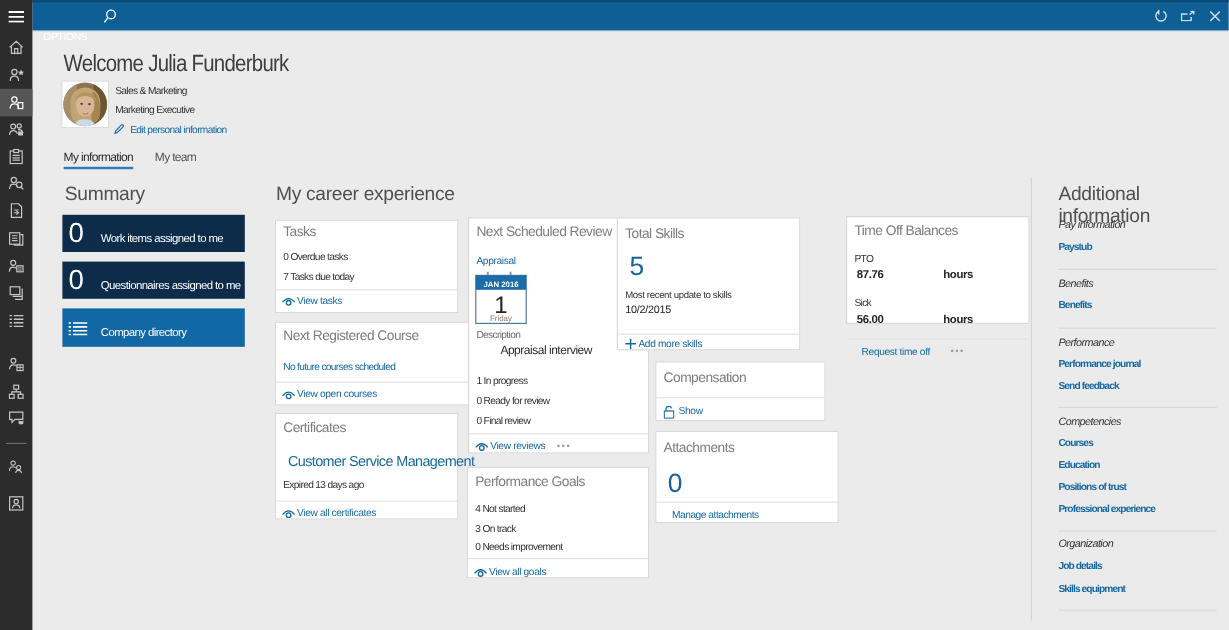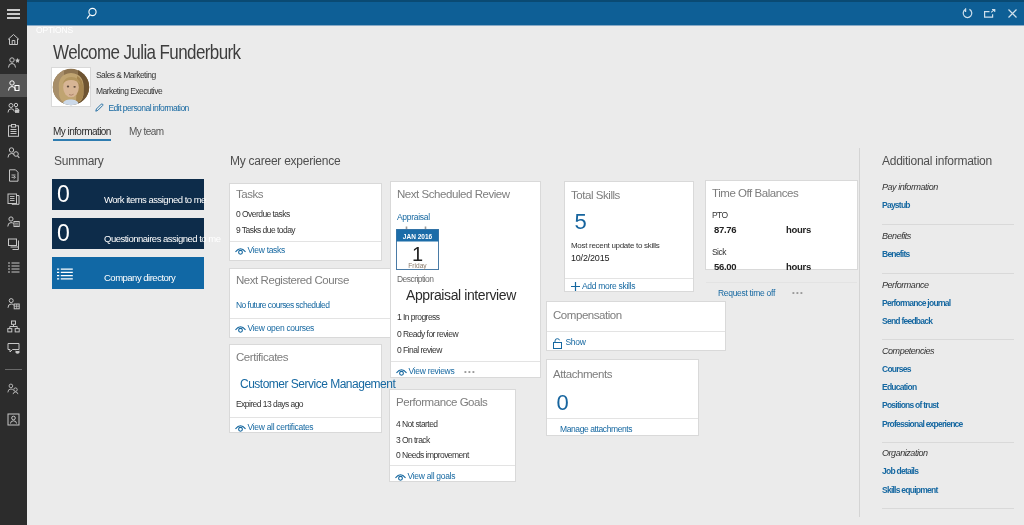--- a/index.html
+++ b/index.html
@@ -11,24 +11,24 @@
 #topbar { left:27px; top:0; width:997px; height:25px; background:#0e5f96; border-top:2px solid #0a4a73; }
 #topbar-under { left:27px; top:25px; width:997px; height:1px; background:#87a9c6; }
 #options { left:36px; top:9px; color:#fff; font-size:8.5px; letter-spacing:-0.2px;margin-top:16px; }
 #welcome { left:53px; top:42px; font-size:17px; letter-spacing:-0.6px; color:#3d3d3d; transform:scaleY(1.15); transform-origin:0 0; }
 #avatar { left:51px; top:67px; width:40px; height:40px; background:#fff; border:1px solid #d9d9d9; }
 .t8 { font-size:8.5px; letter-spacing:-0.55px; color:#333; }
 
 #tab1 { left:53px; top:126px; font-size:10px; letter-spacing:-0.55px; color:#2b2b2b; }
 #tab2 { left:129px; top:126px; font-size:10px; letter-spacing:-0.55px; color:#555; }
 #tabline { left:53px; top:138.5px; width:58px; height:2.5px; background:#2e7cb0; }
-.seclabel { font-size:12px; letter-spacing:-0.25px; color:#4f4f4f; }
+.seclabel { font-size:16px; letter-spacing:-0.25px; color:#4f4f4f; }
 .tile { left:52px; width:152px; color:#fff; }
 .tile .num { position:absolute; left:5px; top:2px; font-size:23px; }
-.tile .txt { position:absolute; left:32px; top:15px; font-size:9.5px; letter-spacing:-0.5px; white-space:nowrap;margin-left:20px; }
+.tile .txt { position:absolute; left:32px; top:15px; font-size:9.5px; letter-spacing:-0.5px; white-space:nowrap; }
 .darktile { background:#0d2c4a; }
 .bluetile { background:#1168a5; }
 .card { background:#fff; border:1px solid #d9d9d9; }
 .ctitle { position:absolute; left:6px; font-size:11.5px; letter-spacing:-0.45px; color:#7d7d7d; white-space:nowrap; }
 .citem { position:absolute; left:6px; font-size:8.5px; letter-spacing:-0.55px; color:#333; white-space:nowrap; }
 .csep { position:absolute; left:0px; width:100%; height:1px; background:#e3e3e3; }
 .clink { position:absolute; font-size:8.5px; letter-spacing:-0.3px; font-weight:normal; color:#1668a1; white-space:nowrap; }
 .bignum { position:absolute; left:7px; font-size:22px; color:#16649e; }
 .dots { position:absolute; font-size:8px; color:#9a9a9a; letter-spacing:1.2px; }
 .rp-h { position:absolute; left:882px; font-size:9px; letter-spacing:-0.45px; color:#333;font-style:italic; }
@@ -192,21 +192,21 @@
   <svg style="position:absolute;left:5px;top:11px" width="16" height="12" viewBox="0 0 16 12">
       <path d="M0 1.2 h2.2 M0 4.4 h2.2 M0 7.6 h2.2 M0 10.8 h2.2" stroke="#fff" stroke-width="1.3"></path>
       <path d="M3.8 1.2 h12 M3.8 4.4 h12 M3.8 7.6 h12 M3.8 10.8 h12" stroke="#fff" stroke-width="1.3"></path>
     </svg>
   <div class="txt">Company directory</div>
 </div>
 
 <div class="abs card" style="left:229px;top:182.5px;width:153px;height:78.5px">
   <div class="ctitle" style="top:4px">Tasks</div>
   <div class="citem" style="top:25.5px">0 Overdue tasks</div>
-  <div class="citem" style="top:41.5px">9 Tasks due today</div>
+  <div class="citem" style="top:41.5px">7 Tasks due today</div>
   <div class="csep" style="top:57.5px"></div>
   <svg style="position:absolute;left:5px;top:64.5px" width="11" height="8" viewBox="0 0 11 8">
       <path d="M0.5 3.8 Q5.5 -2.2 10.5 3.8" fill="none" stroke="#15679f" stroke-width="1.1"></path>
       <circle cx="5.5" cy="4.3" r="1.9" fill="none" stroke="#15679f" stroke-width="1.1"></circle>
     </svg>
   <div class="clink" style="left:17.5px;top:61.5px">View tasks</div>
 </div>
 
 <div class="abs card" style="left:229px;top:267.5px;width:183px;height:70px">
   <div class="ctitle" style="top:5.5px">Next Registered Course</div>
@@ -236,59 +236,59 @@
   <div class="clink" style="left:6px;top:29.5px">Appraisal</div>
   <svg style="position:absolute;left:4px;top:43px" width="45" height="46" viewBox="0 0 45 46">
     <path d="M11.5 1.5 v3 M30.5 1.5 v3" stroke="#9a9a9a" stroke-width="1.6"></path>
     <rect x="1.5" y="4.5" width="42" height="40" fill="#fff" stroke="#4a7ba6" stroke-width="1"></rect>
     <rect x="1.5" y="4.5" width="42" height="12" fill="#1b6ca8"></rect>
     <text x="22.5" y="13.8" font-size="6.5" fill="#fff" text-anchor="middle" font-weight="bold" font-family="Liberation Sans">JAN 2016</text>
     <text x="22.5" y="35.5" font-size="20" fill="#222" text-anchor="middle" font-family="Liberation Sans">1</text>
     <text x="22.5" y="42.5" font-size="6.6" fill="#8a7a6a" text-anchor="middle" font-family="Liberation Sans">Friday</text>
   </svg>
   <div class="citem" style="top:91.5px;color:#6b6b6b">Description</div>
-  <div class="citem" style="left:15px;top:104.5px;font-size:14px;letter-spacing:-0.4px;color:#2b2b2b">Appraisal interview</div>
+  <div class="citem" style="left:26px;top:104.5px;font-size:10px;letter-spacing:-0.4px;color:#2b2b2b">Appraisal interview</div>
   <div class="citem" style="top:130px">1 In progress</div>
   <div class="citem" style="top:146.5px">0 Ready for review</div>
   <div class="citem" style="top:163px">0 Final review</div>
   <div class="csep" style="top:178.5px"></div>
   <svg style="position:absolute;left:5px;top:187px" width="11" height="8" viewBox="0 0 11 8">
       <path d="M0.5 3.8 Q5.5 -2.2 10.5 3.8" fill="none" stroke="#15679f" stroke-width="1.1"></path>
       <circle cx="5.5" cy="4.3" r="1.9" fill="none" stroke="#15679f" stroke-width="1.1"></circle>
     </svg>
   <div class="clink" style="left:17.5px;top:183.5px">View reviews</div>
   <div class="dots" style="left:73px;top:184.5px">•••</div>
 </div>
 
-<div class="abs card" style="left:389px;top:389px;width:127px;height:93px">
+<div class="abs card" style="left:389px;top:389px;width:152px;height:93px">
   <div class="ctitle" style="top:6px">Performance Goals</div>
   <div class="citem" style="top:29px">4 Not started</div>
   <div class="citem" style="top:44.5px">3 On track</div>
   <div class="citem" style="top:59.5px">0 Needs improvement</div>
   <div class="csep" style="top:75px"></div>
   <svg style="position:absolute;left:5px;top:84px" width="11" height="8" viewBox="0 0 11 8">
       <path d="M0.5 3.8 Q5.5 -2.2 10.5 3.8" fill="none" stroke="#15679f" stroke-width="1.1"></path>
       <circle cx="5.5" cy="4.3" r="1.9" fill="none" stroke="#15679f" stroke-width="1.1"></circle>
     </svg>
   <div class="clink" style="left:17.5px;top:80.5px">View all goals</div>
 </div>
 
-<div class="abs card" style="left:564px;top:180.5px;width:130px;height:111.5px">
+<div class="abs card" style="left:514px;top:180.5px;width:153px;height:111.5px">
   <div class="ctitle" style="top:7px">Total Skills</div>
   <div class="bignum" style="top:27.5px;left:9.5px">5</div>
   <div class="citem" style="top:59px;font-size:8px;letter-spacing:-0.3px">Most recent update to skills</div>
   <div class="citem" style="top:71.5px;font-size:9px;letter-spacing:-0.2px;font-weight:normal;color:#222">10/2/2015</div>
   <div class="csep" style="top:96px"></div>
   <svg style="position:absolute;left:5.5px;top:100px" width="9" height="9" viewBox="0 0 9 9">
       <path d="M4.5 0 V9 M0 4.5 H9" stroke="#15679f" stroke-width="1.2"></path>
     </svg>
   <div class="clink" style="left:17px;top:99px">Add more skills</div>
 </div>
 
-<div class="abs card" style="left:546px;top:300.5px;width:180px;height:50px">
+<div class="abs card" style="left:546px;top:300.5px;width:142px;height:50px">
   <div class="ctitle" style="top:7px">Compensation</div>
   <div class="csep" style="top:29.5px"></div>
   <svg style="position:absolute;left:6px;top:36px" width="9" height="11" viewBox="0 0 9 11">
       <rect x="0.5" y="4.5" width="8" height="6" fill="none" stroke="#15679f" stroke-width="1"></rect>
       <path d="M2 4.5 V3 Q2 0.7 4.3 0.7 Q6.3 0.7 6.5 2.3" fill="none" stroke="#15679f" stroke-width="1"></path>
     </svg>
   <div class="clink" style="left:18.5px;top:35.5px">Show</div>
 </div>
 
 <div class="abs card" style="left:546px;top:359px;width:153px;height:77px">

